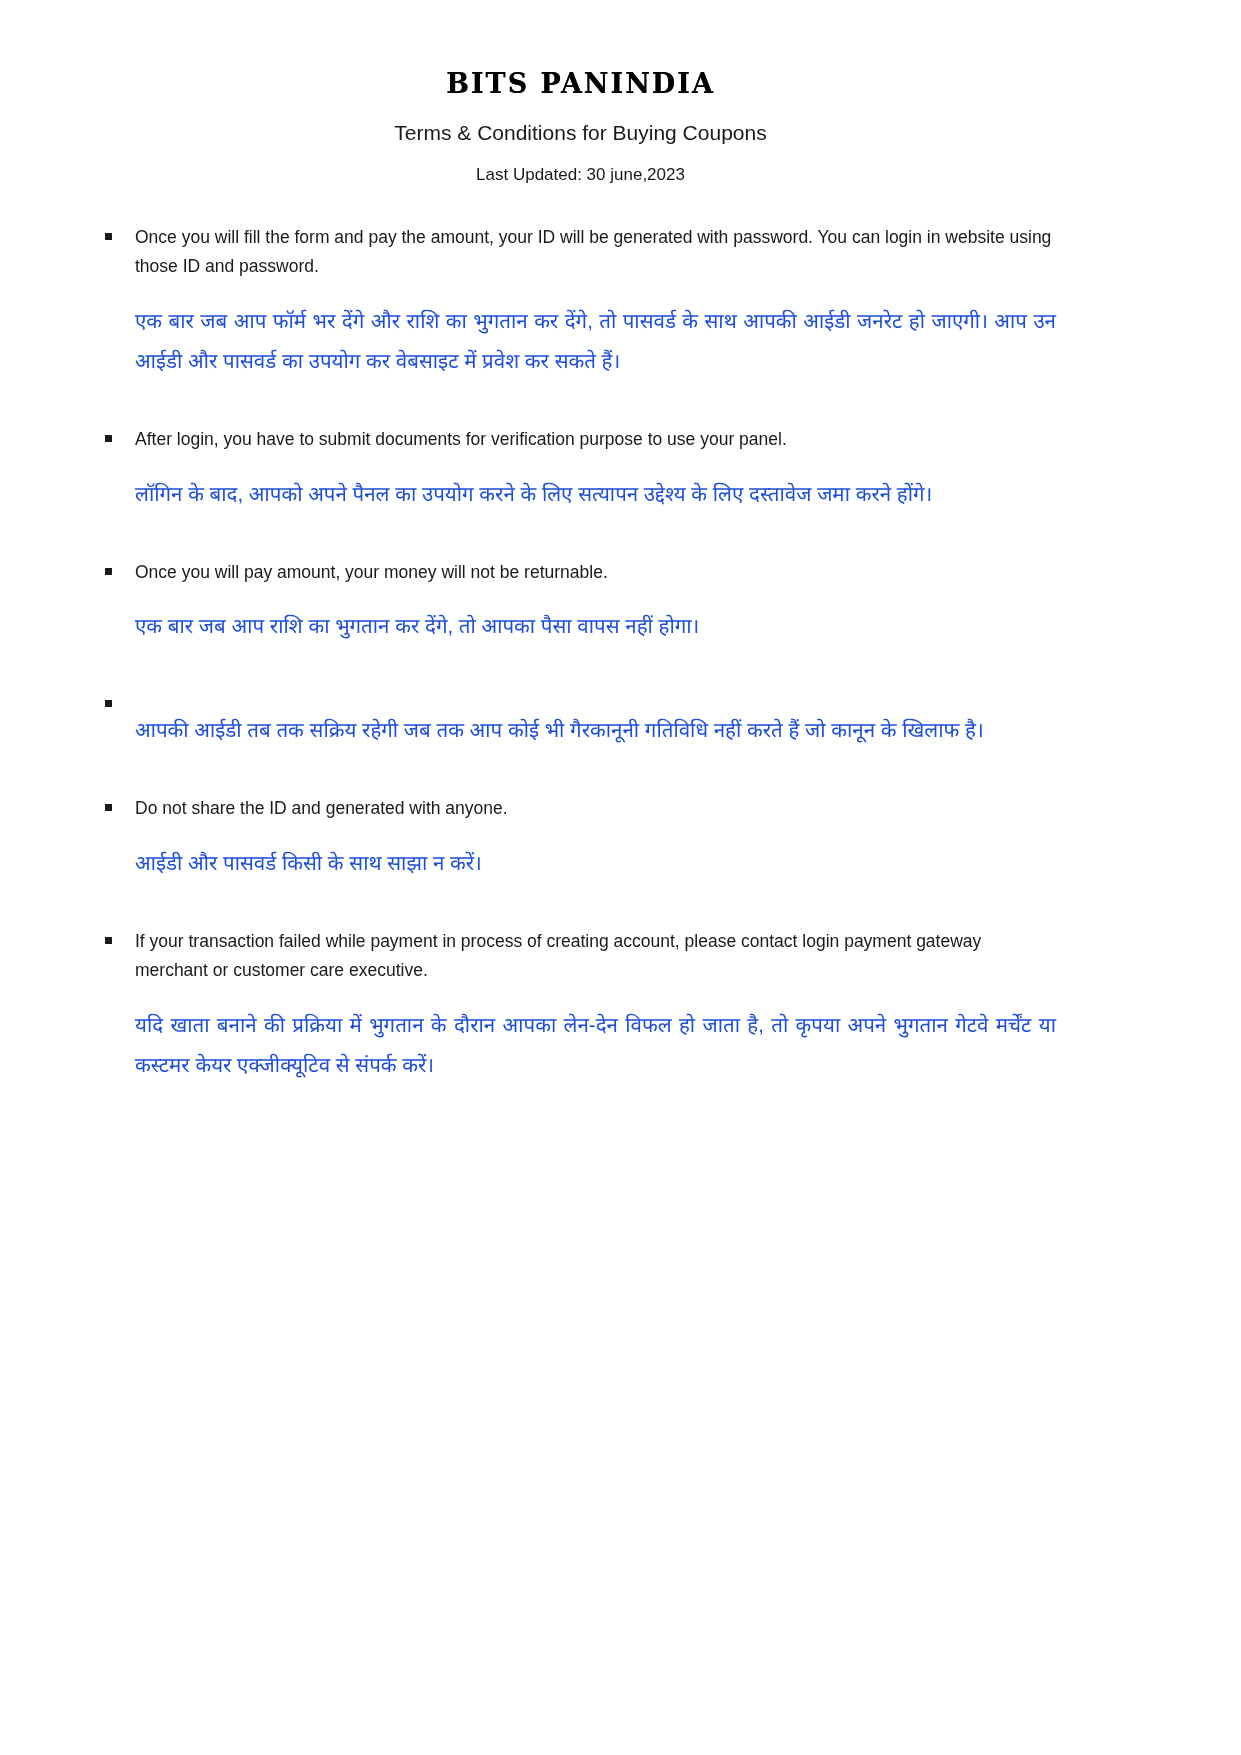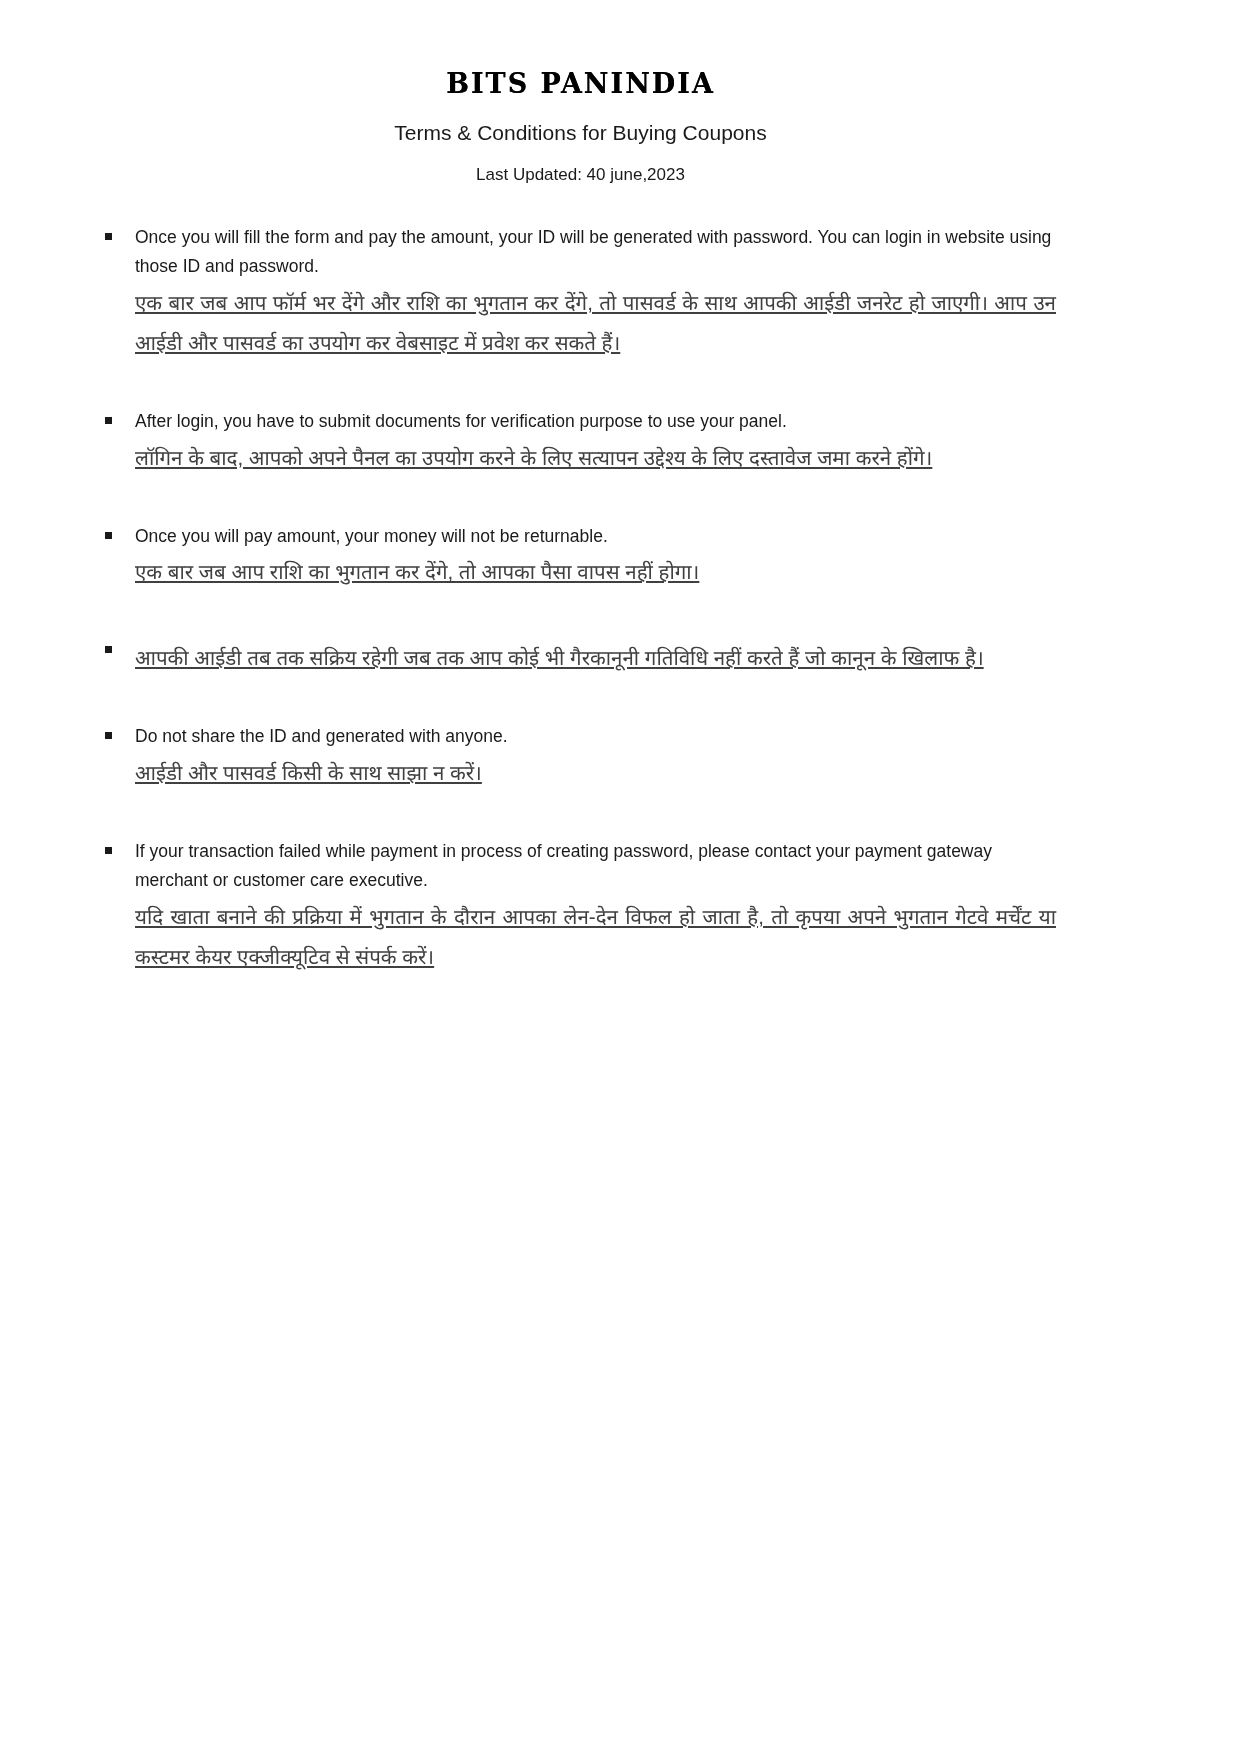--- a/index.html
+++ b/index.html
@@ -53,33 +53,32 @@
   .term-text .en {
     font-size: 17.5px;
     line-height: 1.65;
     color: #1a1a1a;
   }
   .term-text .hi {
     font-size: 20.5px;
     line-height: 1.95;
     text-align: justify;
     text-justify: inter-word;
-    color: #404040;
-    margin-top: 2px;
-    text-decoration: underline;
+    color: #1d4ed8;
+    margin-top: 20px;
   }
 </style>
 </head>
 <body>
 
 <div class="page">
   <div class="doc-header">
     <div class="doc-title">BITS PANINDIA</div>
     <div class="doc-subtitle">Terms &amp; Conditions for Buying Coupons</div>
-    <div class="doc-updated">Last Updated: 40 june,2023</div>
+    <div class="doc-updated">Last Updated: 30 june,2023</div>
   </div>
 
   <div class="terms-list" id="terms-list">
   <div class="term-item">
     <span class="bullet"></span>
     <div class="term-text">
       <p class="en">Once you will fill the form and pay the amount, your ID will be generated with password. You can login in website using those ID and password.</p>
       <p class="hi">एक बार जब आप फॉर्म भर देंगे और राशि का भुगतान कर देंगे, तो पासवर्ड के साथ आपकी आईडी जनरेट हो जाएगी। आप उन आईडी और पासवर्ड का उपयोग कर वेबसाइट में प्रवेश कर सकते हैं।</p>
     </div>
   </div>
@@ -112,18 +111,18 @@
     <div class="term-text">
       <p class="en">Do not share the ID and generated with anyone.</p>
       <p class="hi">आईडी और पासवर्ड किसी के साथ साझा न करें।</p>
     </div>
   </div>
 
 
   <div class="term-item">
     <span class="bullet"></span>
     <div class="term-text">
-      <p class="en">If your transaction failed while payment in process of creating password, please contact your payment gateway merchant or customer care executive.</p>
+      <p class="en">If your transaction failed while payment in process of creating account, please contact login payment gateway merchant or customer care executive.</p>
       <p class="hi">यदि खाता बनाने की प्रक्रिया में भुगतान के दौरान आपका लेन-देन विफल हो जाता है, तो कृपया अपने भुगतान गेटवे मर्चेंट या कस्टमर केयर एक्जीक्यूटिव से संपर्क करें।</p>
     </div>
   </div>
 </div>
 </div>
 
 </body></html>

